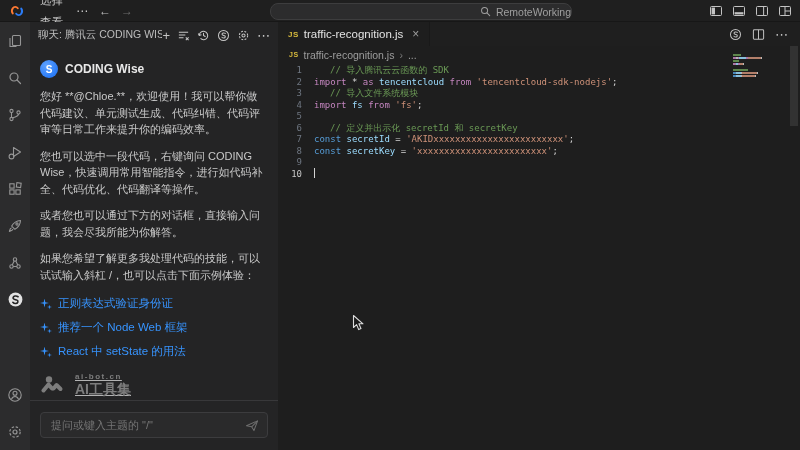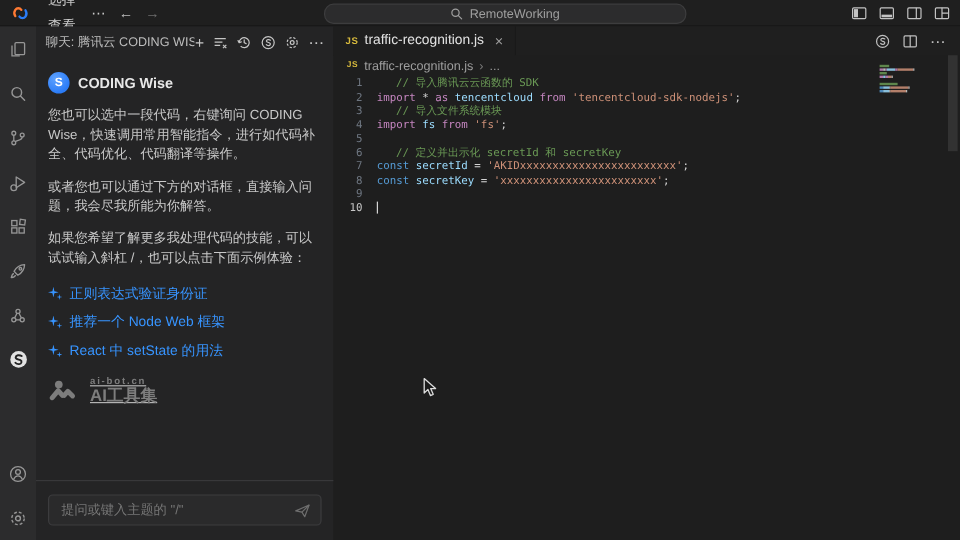--- a/index.html
+++ b/index.html
@@ -10,21 +10,21 @@
   
   .titlebar{position:absolute;left:0;top:0;width:800px;height:22px;background:#1f1f1f;
     display:flex;align-items:center;border-bottom:1px solid #171717;box-sizing:border-box;}
   .tb-logo{margin-left:9px;}
   .menus{display:flex;margin-left:8px;flex-direction:column;}
   .menu-item{font-size:11.5px;color:#c9c9c9;padding:0 7px;line-height:22px;cursor:default;}
   .menu-more{font-size:12px;color:#c9c9c9;padding:0 6px;}
   .nav-arrow{font-size:12px;padding:0 5px;color:#bdbdbd;}
   .nav-arrow.fwd{color:#6d6d6d;}
   .cmd-center{position:absolute;left:270px;top:3px;width:300px;height:15px;background:#2c2c2d;
-    border:1px solid #3d3d3e;border-radius:8px;display:flex;align-items:center;justify-content:center;
+    border:1px solid #3d3d3e;border-radius:8px;display:flex;align-items:center;justify-content:flex-end;
     gap:5px;color:#9f9f9f;font-size:10.5px;}
   .tb-right{position:absolute;right:8px;top:0;height:22px;display:flex;align-items:center;gap:9px;color:#c3c3c3;}
 
   
   .activitybar{position:absolute;left:0;top:22px;width:30px;height:428px;background:#2c2c2d;
     display:flex;flex-direction:column;align-items:center;}
   .ab-item{width:30px;height:37px;display:flex;align-items:center;justify-content:center;color:#969696;}
   .ab-item.active{color:#e8e8e8;}
   .ab-spacer{flex:1;}
 
@@ -248,20 +248,21 @@
           </span>
         <span class="txt-ic">⋯</span>
       </div>
     </div>
     <div class="sb-body">
       <div class="assistant-row">
         <span class="avatar">S</span>
         <span class="assistant-name">CODING Wise</span>
       </div>
       <div id="messages">
+          <p class="msg">您好 **@Chloe.**，欢迎使用！我可以帮你做代码建议、单元测试生成、代码纠错、代码评审等日常工作来提升你的编码效率。</p>
           <p class="msg">您也可以选中一段代码，右键询问 CODING Wise，快速调用常用智能指令，进行如代码补全、代码优化、代码翻译等操作。</p>
           <p class="msg">或者您也可以通过下方的对话框，直接输入问题，我会尽我所能为你解答。</p>
           <p class="msg">如果您希望了解更多我处理代码的技能，可以试试输入斜杠 /，也可以点击下面示例体验：</p>
         </div>
       <div class="examples" id="examples">
 
   <div class="example">
     <span class="spark">
               <i class="star"></i>
               <i class="star sm"></i>

